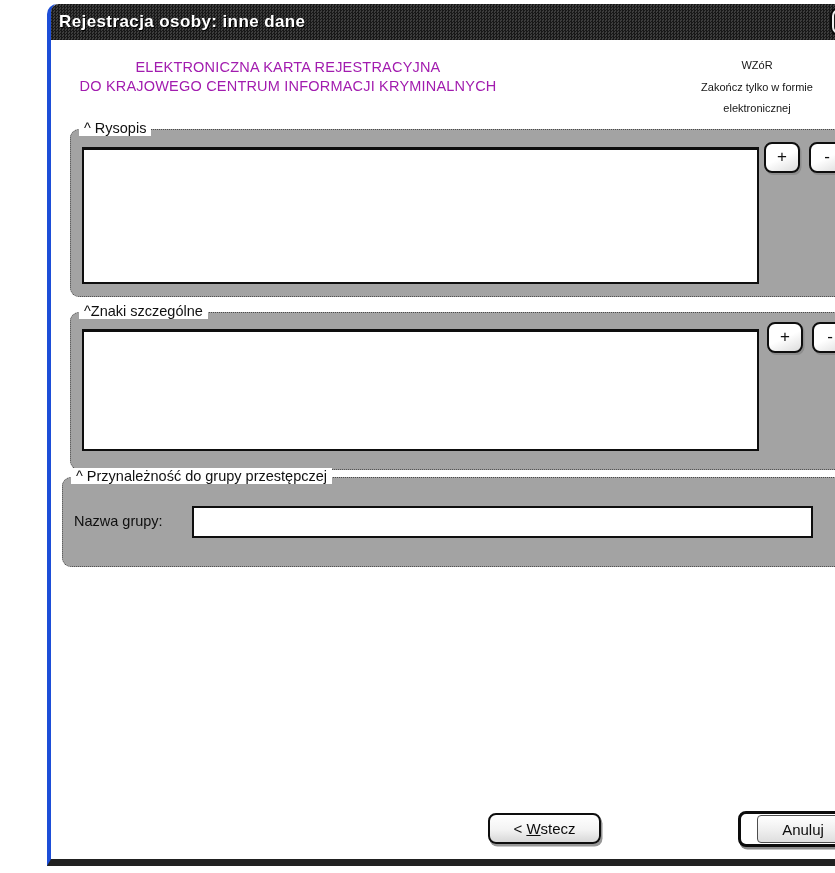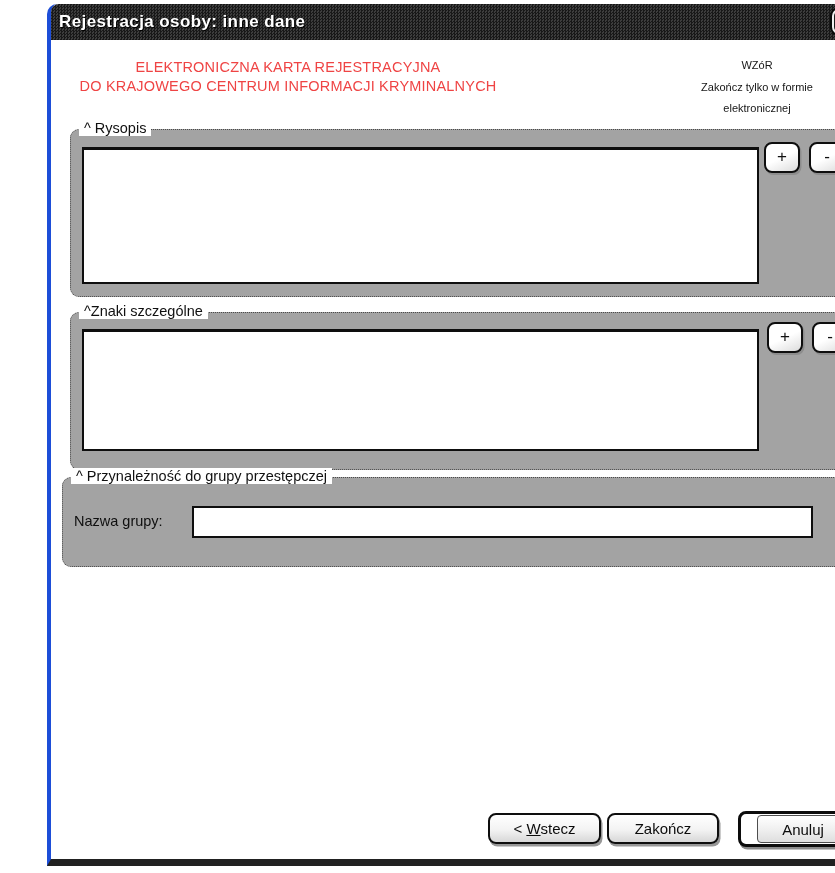--- a/index.html
+++ b/index.html
@@ -31,21 +31,21 @@
   .close-btn{
     position:absolute;right:4px;top:5px;width:27px;height:25px;
     background:#1c1c1c;border:2px solid #f0f0f0;border-radius:7px;
     box-shadow:0 0 0 2px #0a0a0a;
     color:#fff;font-weight:bold;font-size:14px;line-height:1;
     display:flex;align-items:center;justify-content:center;cursor:pointer;
     font-family:inherit;padding:0;
   }
   .hdr-left{
     position:absolute;left:16px;top:54px;width:442px;text-align:center;
-    font-size:14.5px;line-height:19px;letter-spacing:.2px;color:#ef4444;
+    font-size:14.5px;line-height:19px;letter-spacing:.2px;color:#a21caf;
   }
   .hdr-right{
     position:absolute;left:606px;top:51px;width:200px;text-align:center;
     font-size:11px;line-height:21.5px;color:#161616;
   }
   .group{
     position:absolute;border:1px dotted #4b4b4b;border-radius:9px;background:#a3a3a3;
   }
   .legend{
     position:absolute;top:-10px;left:8px;background:#fff;padding:0 5px;
@@ -137,18 +137,17 @@
 
   <div class="group" style="left:11px;top:473px;width:783px;height:88px;">
     <span class="legend">^ Przynależność do grupy przestępczej</span>
     <label class="field-label" style="left:11px;top:35px;">Nazwa grupy:</label>
     <input class="text-input" type="text" style="left: 129px; top: 28px; width: 621px; height: 32px;" value="">
   </div>
 
   <button class="btn" style="left:437px;top:809px;width:113px;">
     <span>&lt; </span><span class="accel">W</span><span>stecz</span>
   </button>
-  <button class="btn" style="left:556px;top:809px;width:112px;">Zakończ</button>
   <div class="default-wrap" style="left:687px;top:807px;width:115px;height:36px;padding-left:16px;">
     <button class="btn-inner">Anuluj</button>
   </div>
 
 </div>
 
 </body></html>

